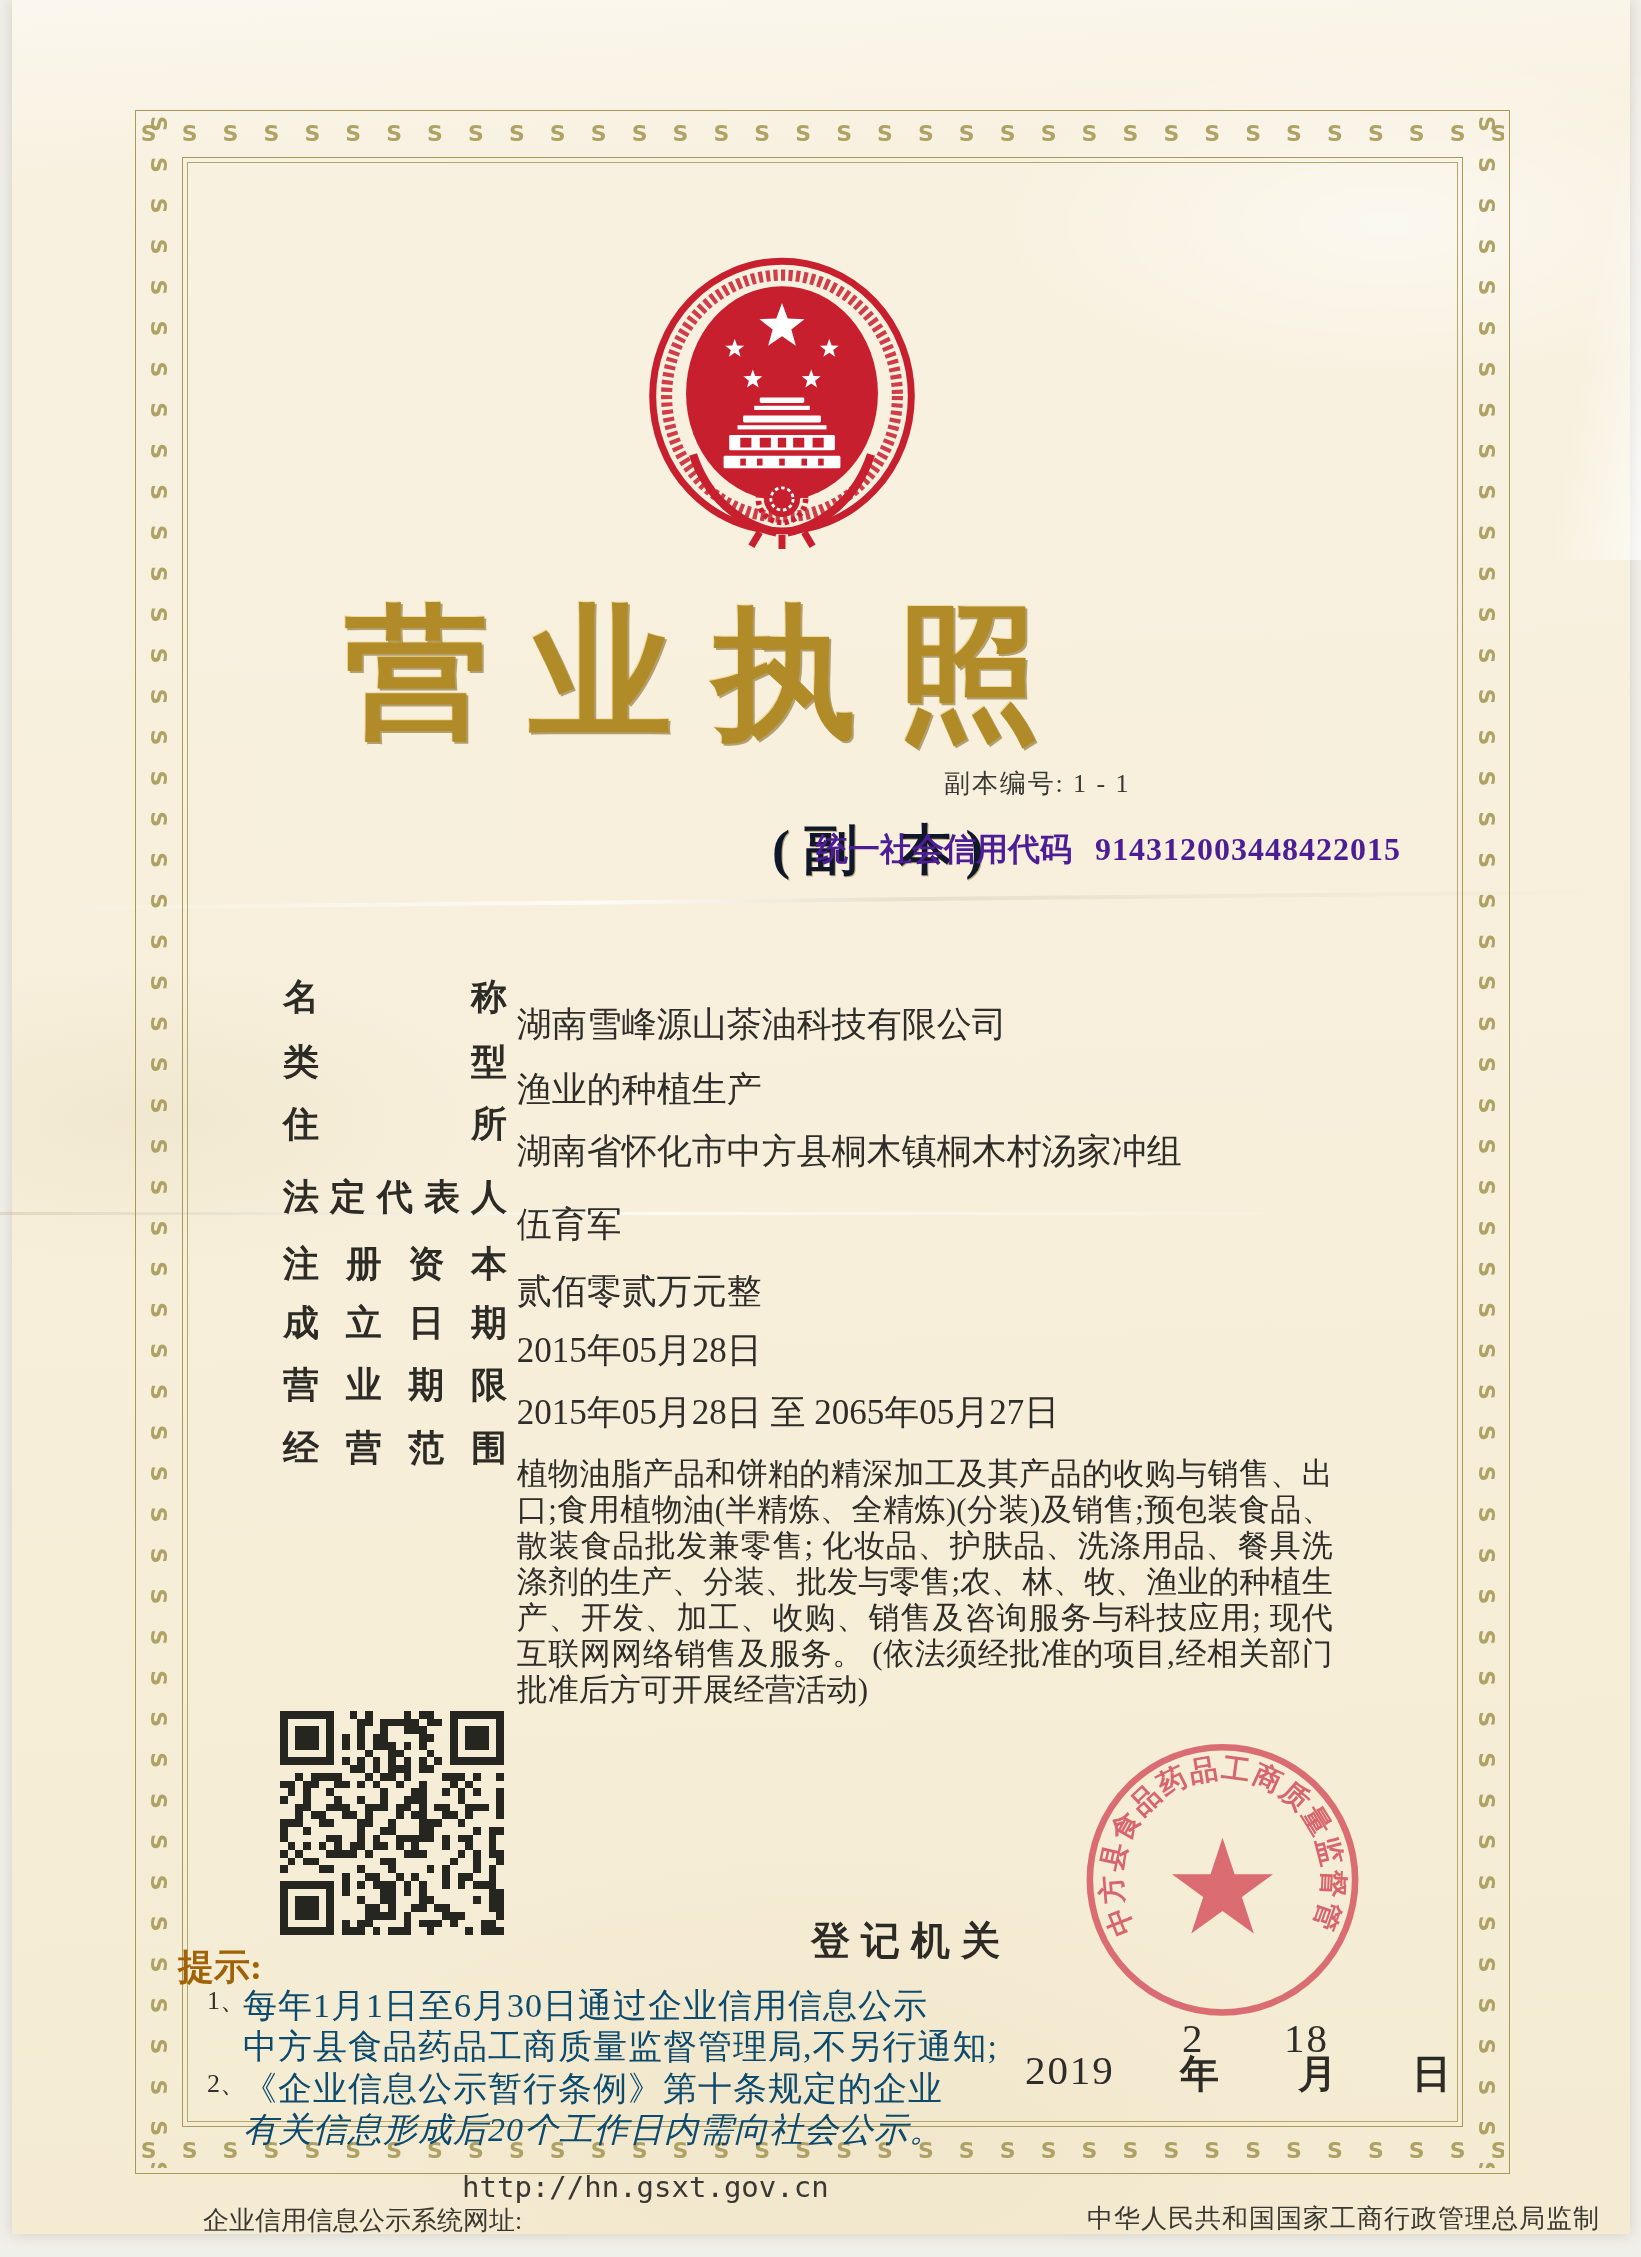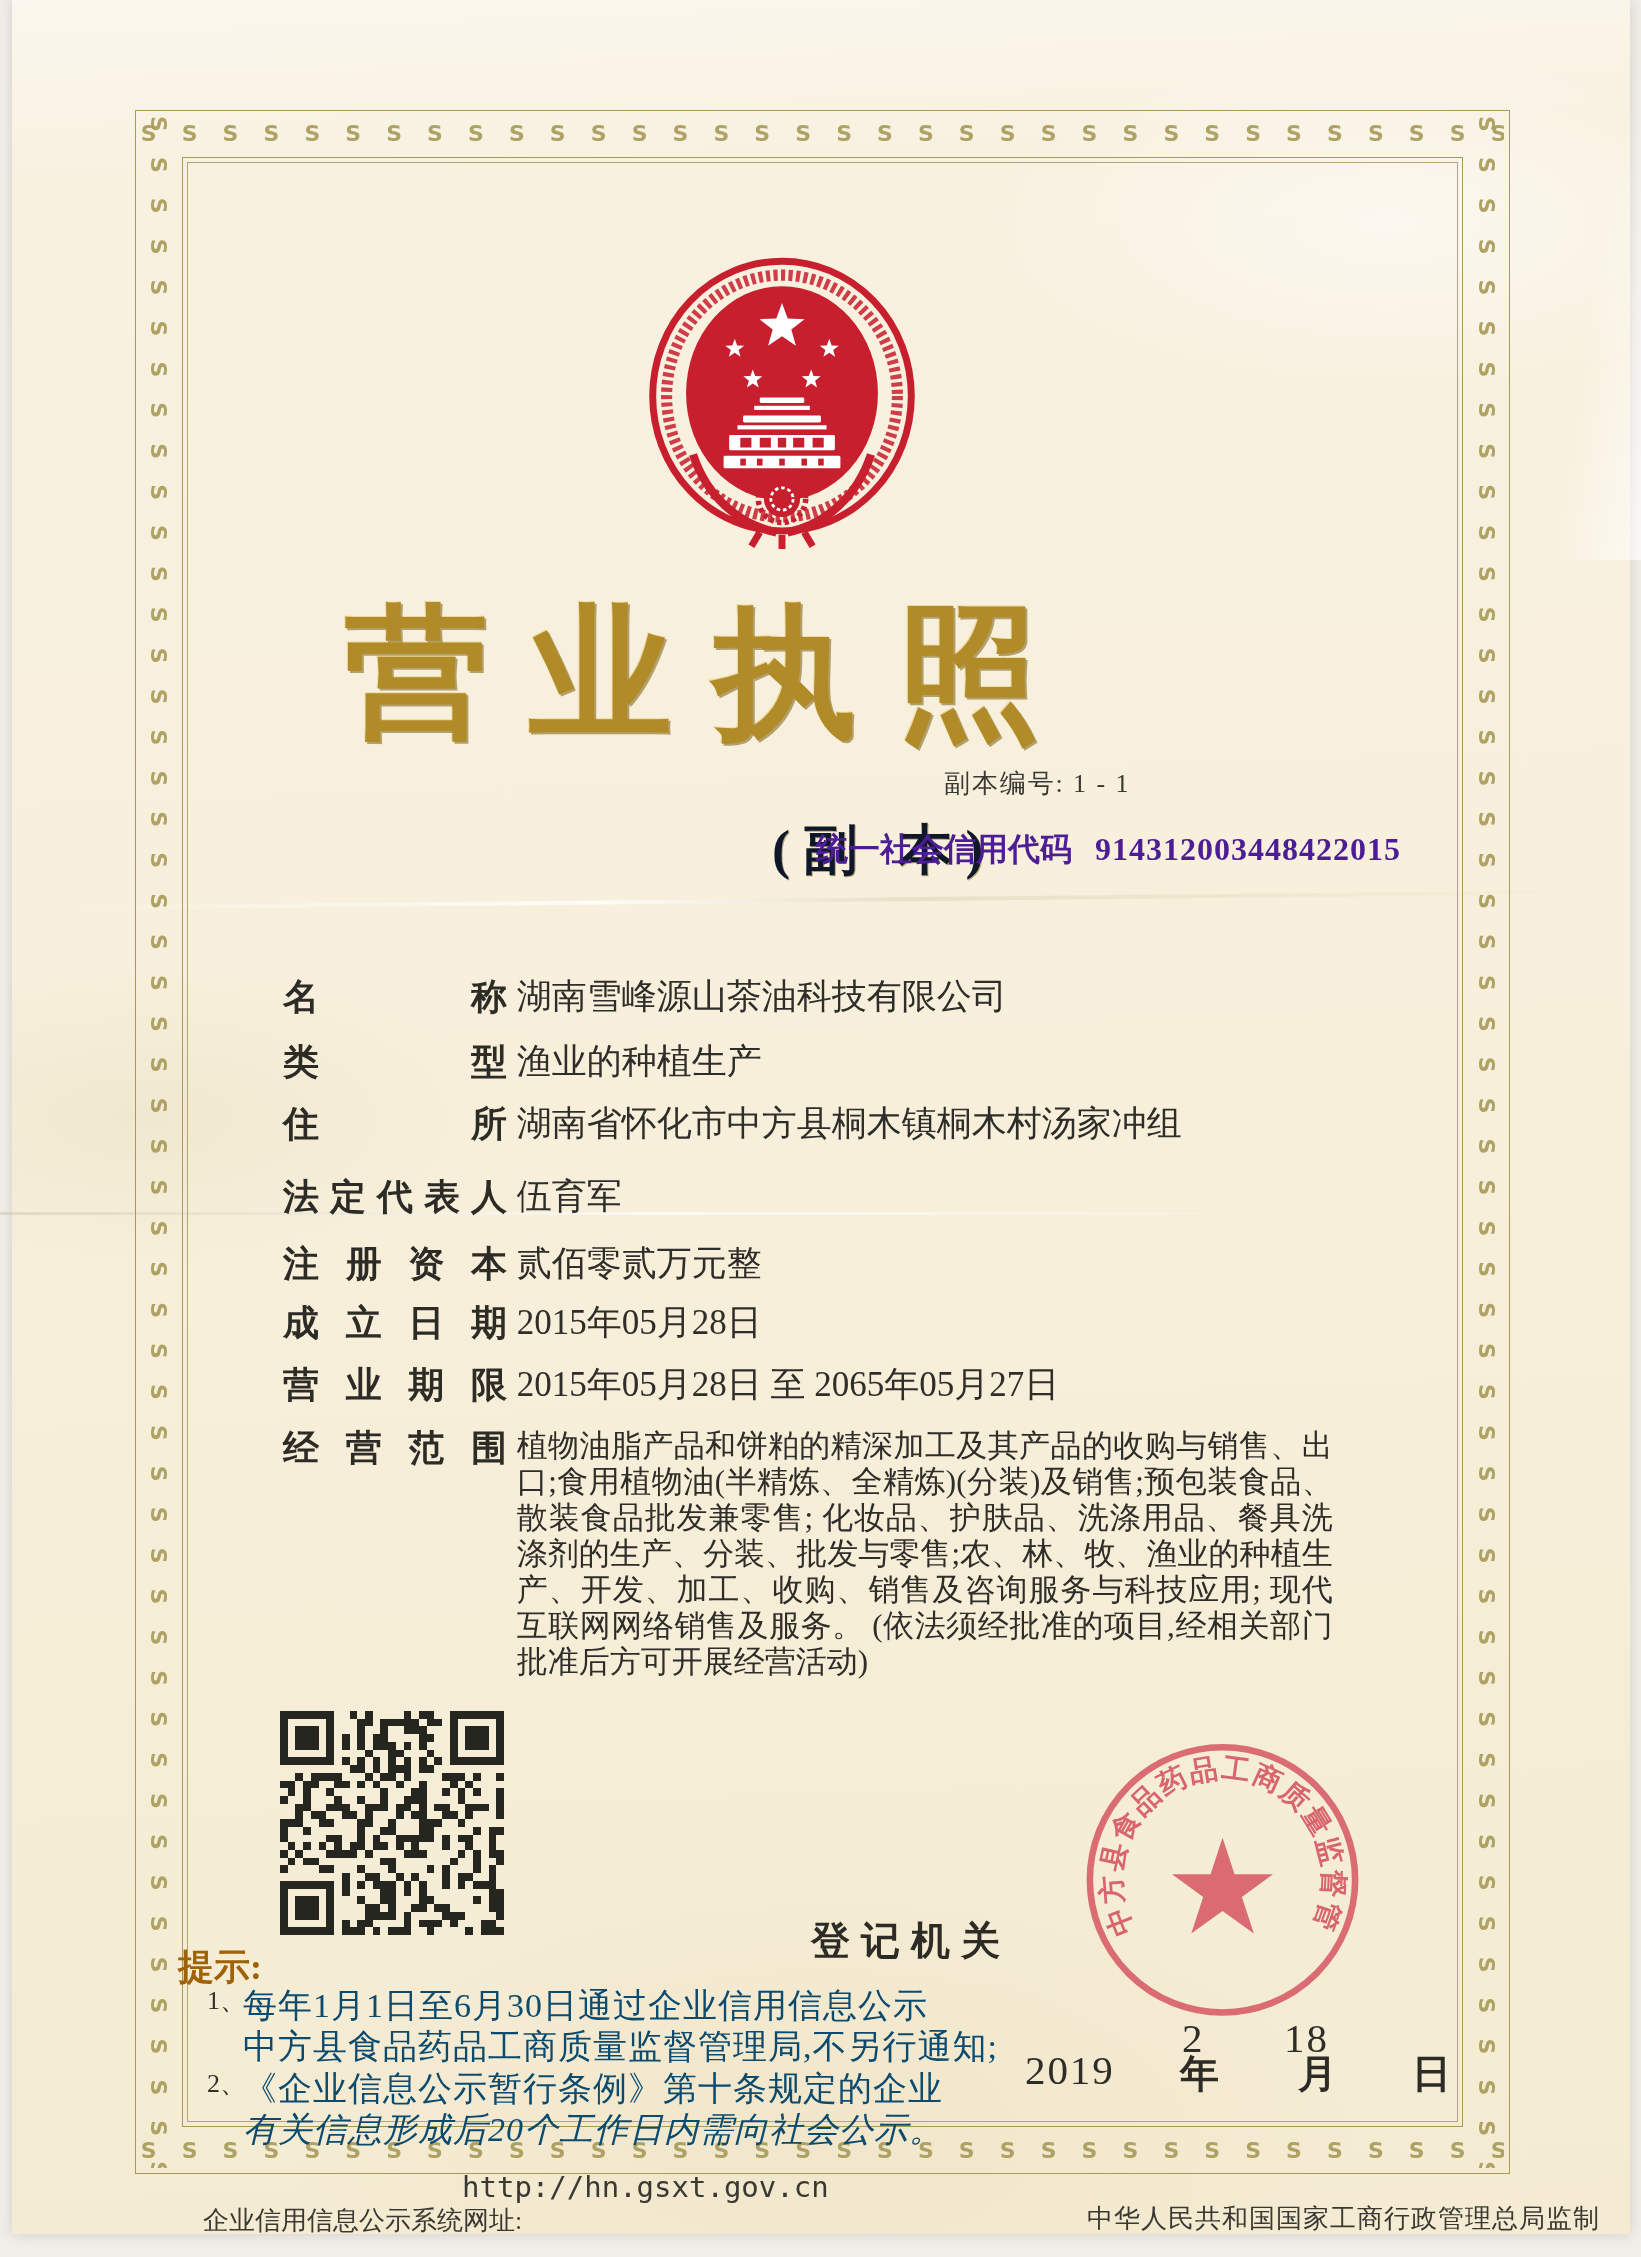--- a/index.html
+++ b/index.html
@@ -63,21 +63,21 @@
   .copy-number{position:absolute;left:944px;top:766px;font-size:26px;color:#3a3832;letter-spacing:1.9px;}
   .credit-line{position:absolute;left:816px;top:828px;font-size:32px;font-weight:bold;color:#4c1d95;white-space:nowrap;}
   .credit-line .code{margin-left:23px;letter-spacing:1px;}
 
   
   .field-row{position:absolute;left:283px;width:1091px;display:flex;align-items:flex-start;}
   .flabel{
     width:224px;flex:none;display:flex;justify-content:space-between;
     font-size:36px;font-weight:bold;color:#2d2b26;line-height:1.15;
   }
-  .fvalue{margin-left:9.7px;font-size:35px;color:#2f2d29;white-space:nowrap;line-height:1.15;}
+  .fvalue{margin-left:9.7px;font-size:35px;color:#2f2d29;white-space:nowrap;line-height:1.15;margin-top:28px;}
   .fvalue.scope{white-space:normal;width:816px;font-size:31px;line-height:36px;text-align:justify;}
 
   
   .qr{position:absolute;left:280px;top:1711px;width:224px;height:224px;}
   .reg-auth{
     position:absolute;left:811px;top:1914px;width:189px;display:flex;justify-content:space-between;
     font-size:39px;font-weight:bold;color:#2d2b26;z-index:4;
   }
   .seal{position:absolute;left:1070px;top:1734px;width:305px;height:301px;z-index:5;opacity:.92;}
   .date-num{position:absolute;top:2014px;font-size:41px;color:#2f2d29;z-index:4;letter-spacing:1.9px;}

